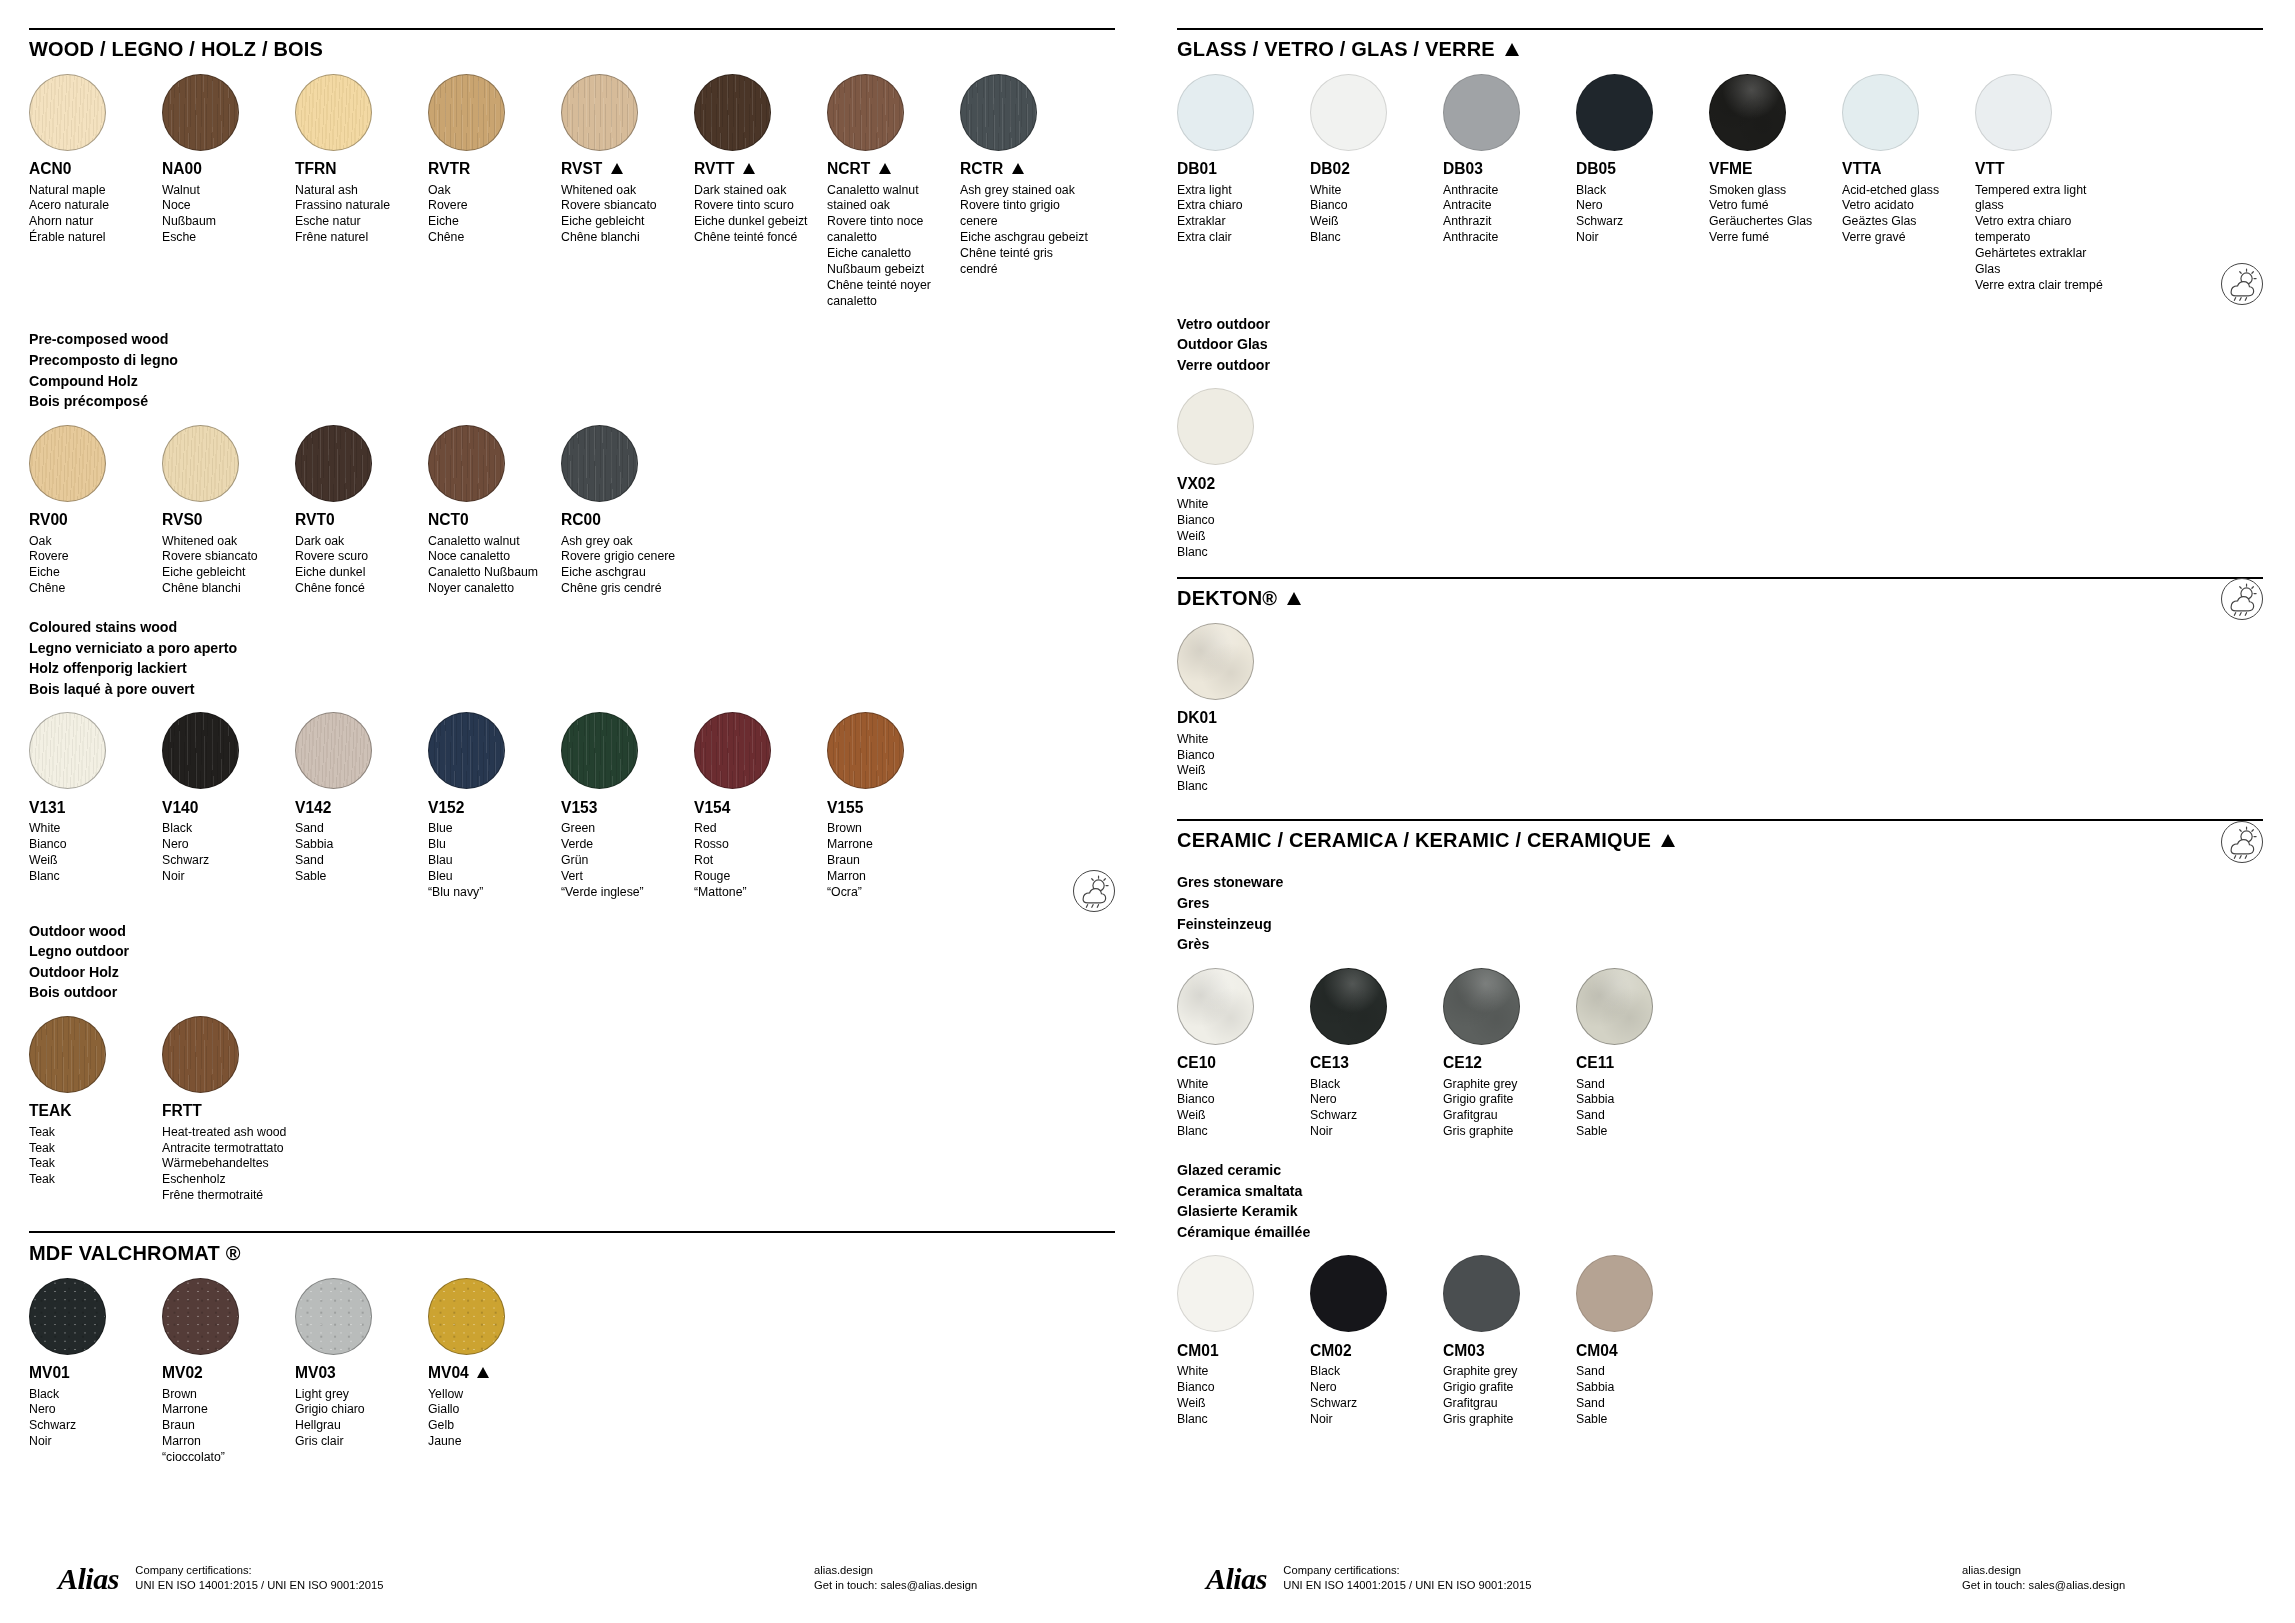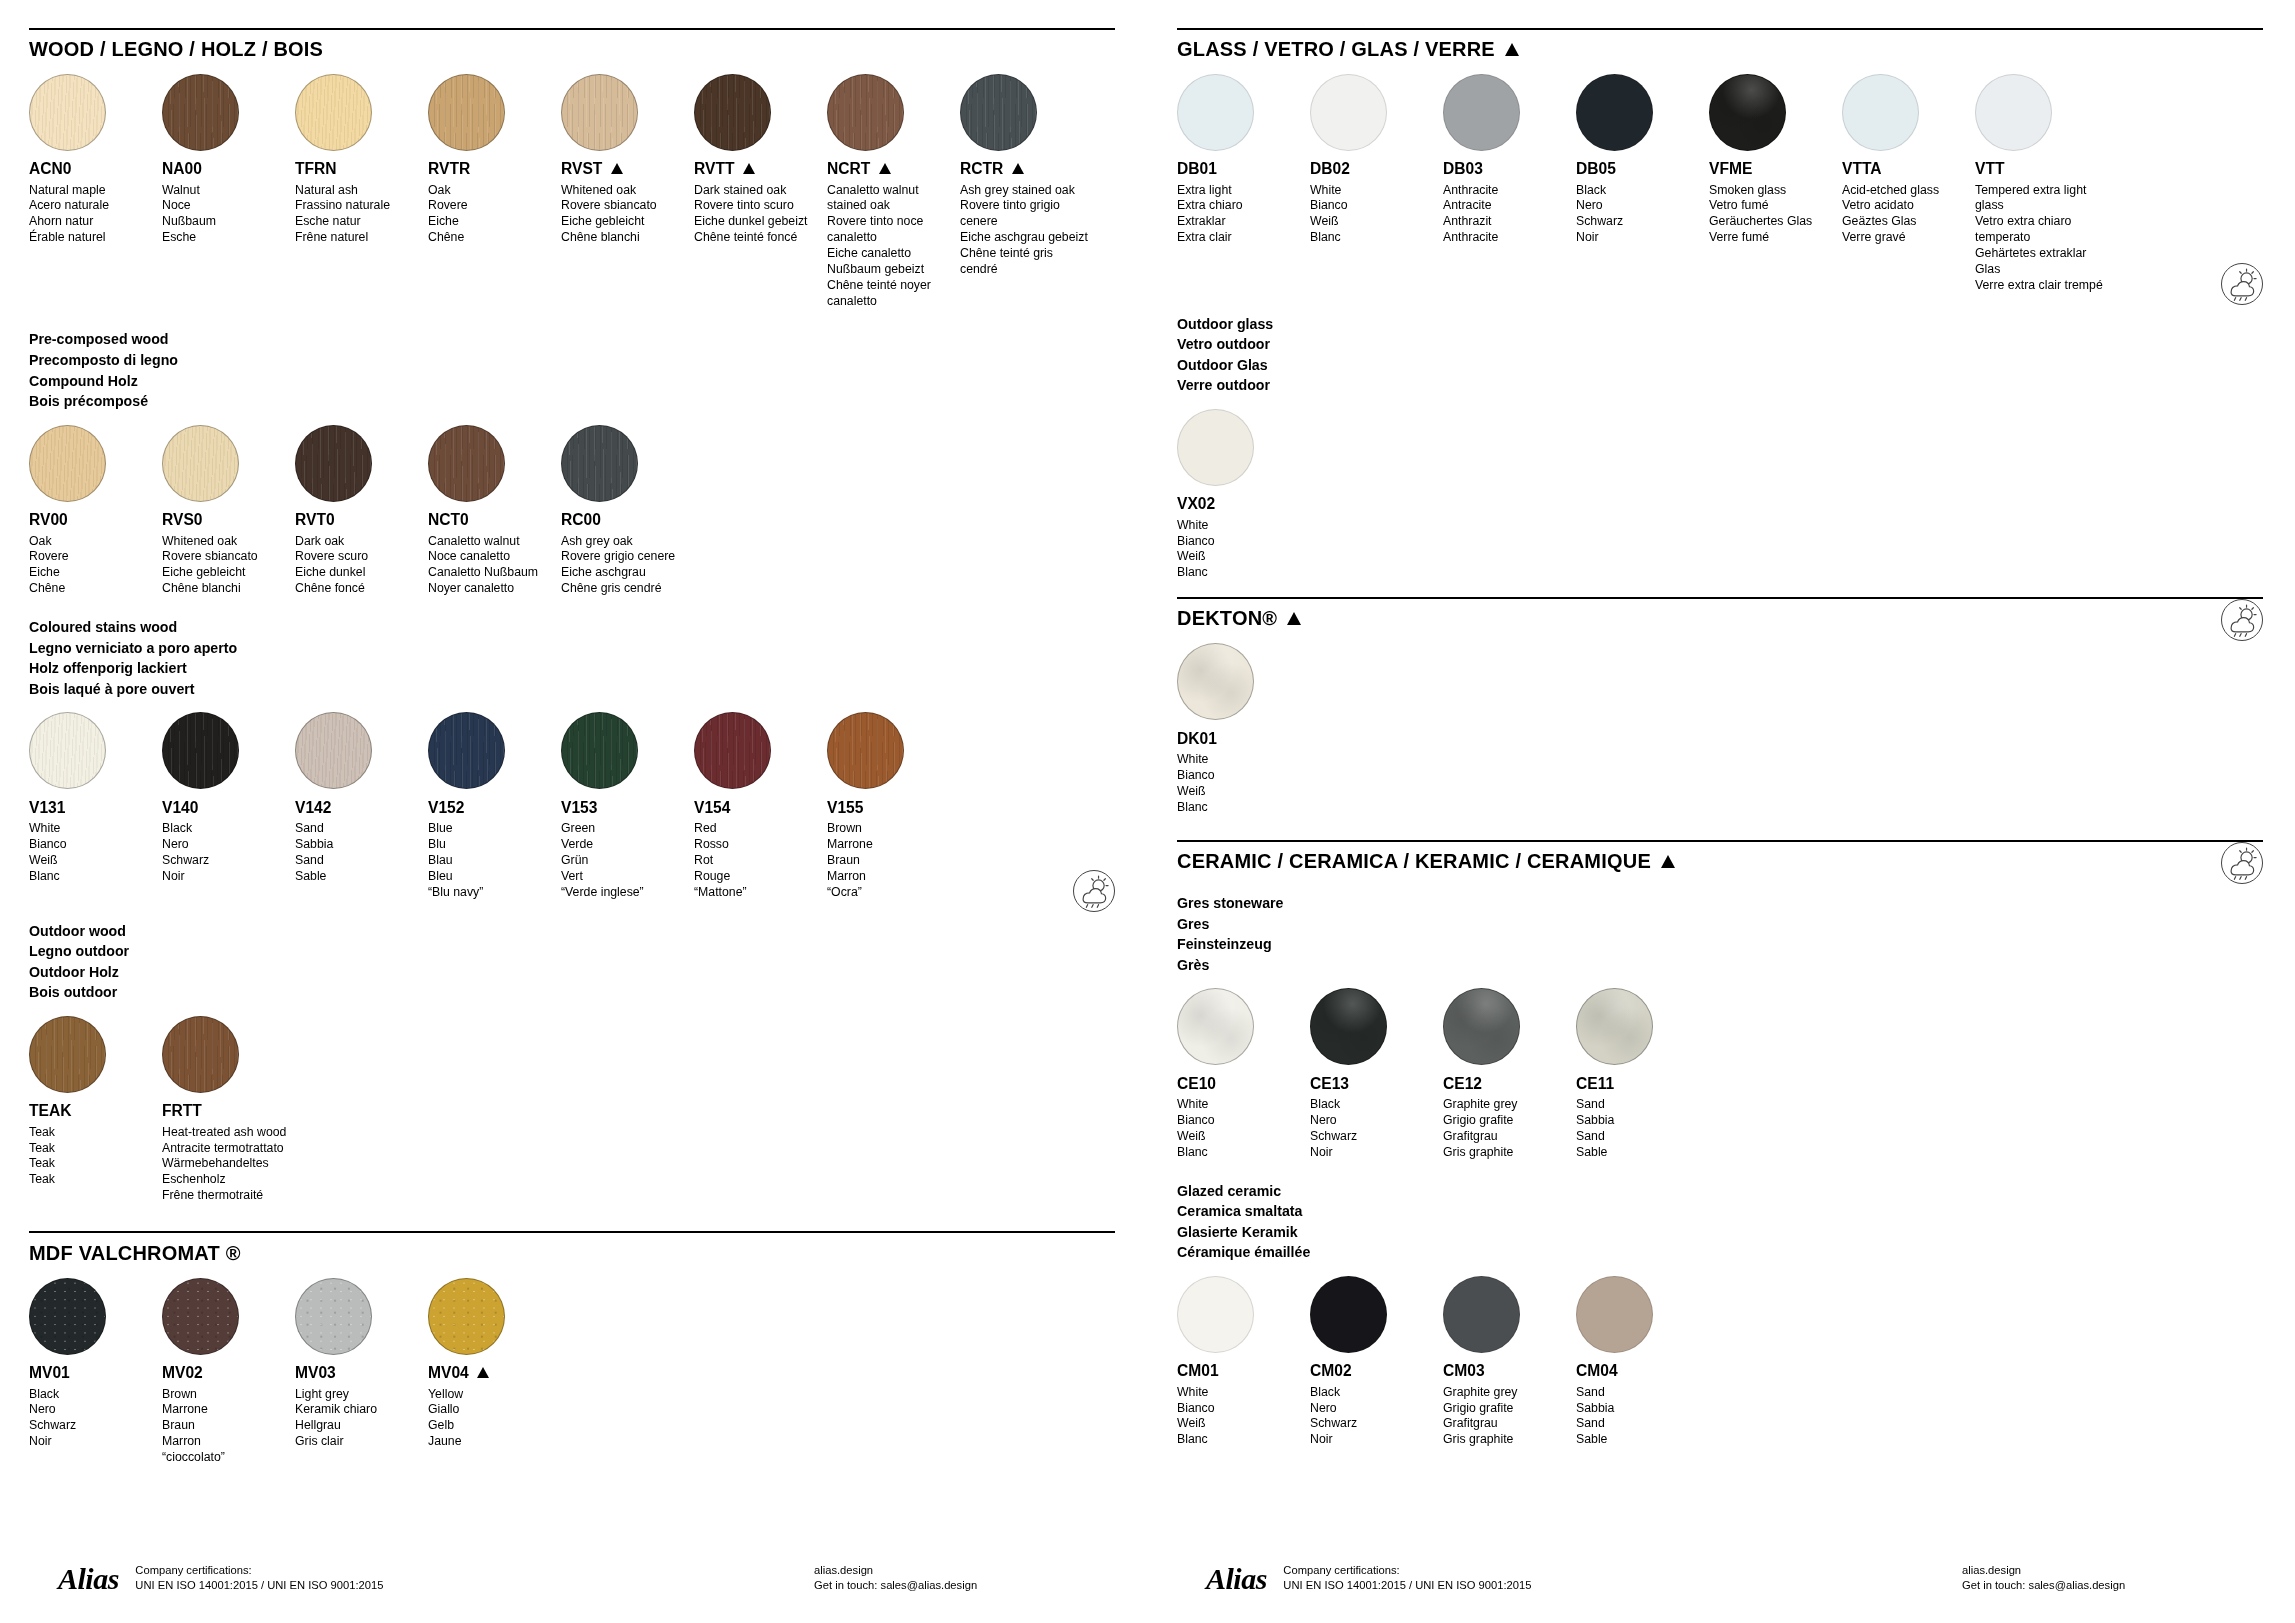--- a/index.html
+++ b/index.html
@@ -528,21 +528,21 @@
                 </div>
                 <div class="cell">
                   <div class="swatch" style="background:#b9bcbb">
                     <span class="speck"></span>
                   </div>
                   <div class="code">
                     <span>MV03</span>
                   </div>
                   <div class="desc">
                     <div>Light grey</div>
-                    <div>Keramik chiaro</div>
+                    <div>Grigio chiaro</div>
                     <div>Hellgrau</div>
                     <div>Gris clair</div>
                   </div>
                 </div>
                 <div class="cell">
                   <div class="swatch" style="background:#cca331">
                     <span class="speck"></span>
                   </div>
                   <div class="code">
                     <span>MV04</span>
@@ -668,21 +668,20 @@
                     <div>Tempered extra light glass</div>
                     <div>Vetro extra chiaro temperato</div>
                     <div>Gehärtetes extraklar Glas</div>
                     <div>Verre extra clair trempé</div>
                   </div>
                 </div>
               </div>
             </div>
             <div class="row" style="margin-top:0;">
               <div class="sub-head" style="margin-top:20px;margin-bottom:13px;">
-                <div>Outdoor glass</div>
                 <div>Vetro outdoor</div>
                 <div>Outdoor Glas</div>
                 <div>Verre outdoor</div>
               </div>
               <div class="weather" style="right:0;top:-51px;">
                 <svg width="40" height="40" viewBox="0 0 44 44">
                   <circle cx="27" cy="16" r="6.2" fill="none" stroke="#444" stroke-width="1.3"></circle>
                   <g stroke="#444" stroke-width="1.3" stroke-linecap="round">
                     <line x1="27" y1="5.5" x2="27" y2="8"></line>
                     <line x1="34.5" y1="8.5" x2="32.9" y2="10.2"></line>

